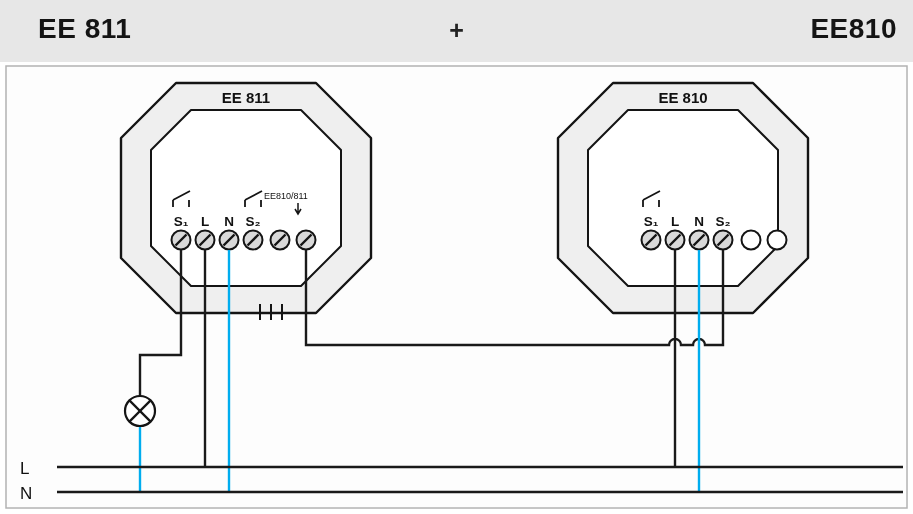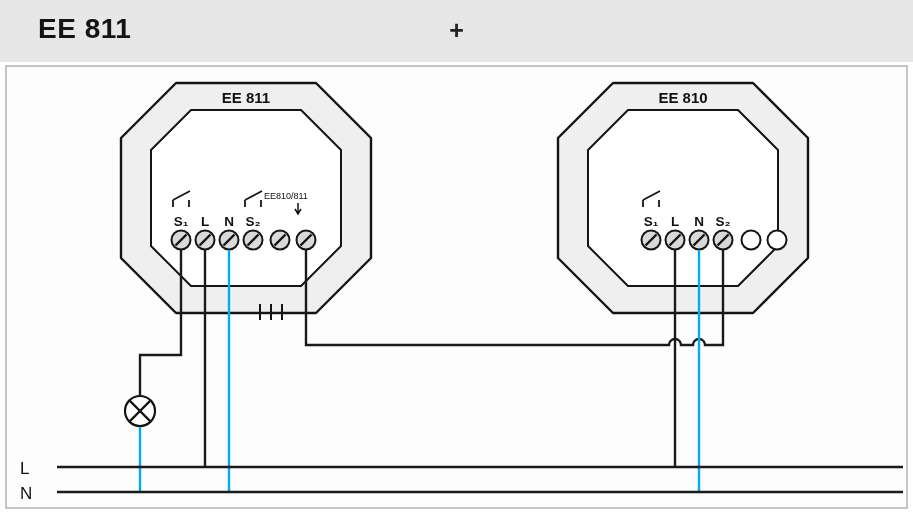--- a/index.html
+++ b/index.html
@@ -30,20 +30,21 @@
   .line-label{font-size:17px;}
 </style>
 </head>
 <body>
 
 <div class="page">
 
   <div class="header">
     <span class="model-left">EE 811</span>
     <span class="plus">+</span>
+    <span class="model-right">EE810</span>
   </div>
 
   <svg class="diagram" width="913" height="514" viewBox="0 0 913 514">
 
     <rect x="6" y="66" width="901" height="442" fill="#fdfdfd" stroke="#b3b3b3" stroke-width="1.5"></rect>
 
     <g>
       <polygon points="176,83 316,83 371,138 371,258 316,313 176,313 121,258 121,138" fill="#efefef" stroke="#141414" stroke-width="2.4" stroke-linejoin="round"></polygon>
       <polygon points="191,110 301,110 341,150 341,246 301,286 191,286 151,246 151,150" fill="#ffffff" stroke="#141414" stroke-width="2" stroke-linejoin="round"></polygon>
       <text x="246" y="103" text-anchor="middle" class="dev-title">EE 811</text>

